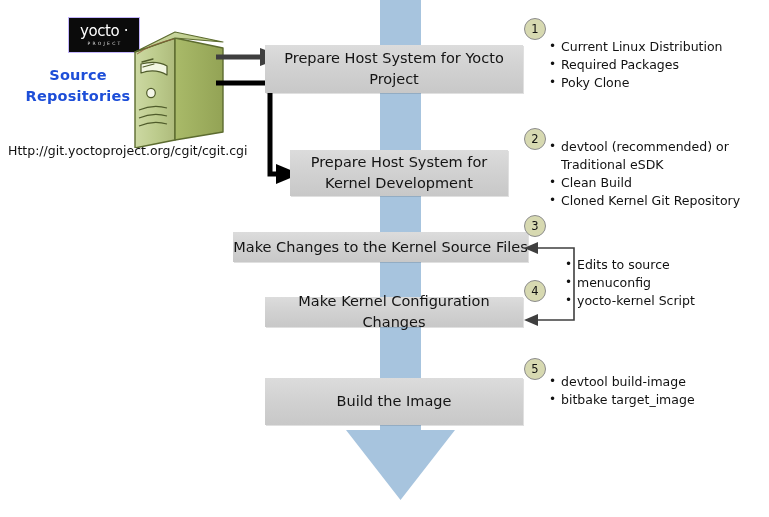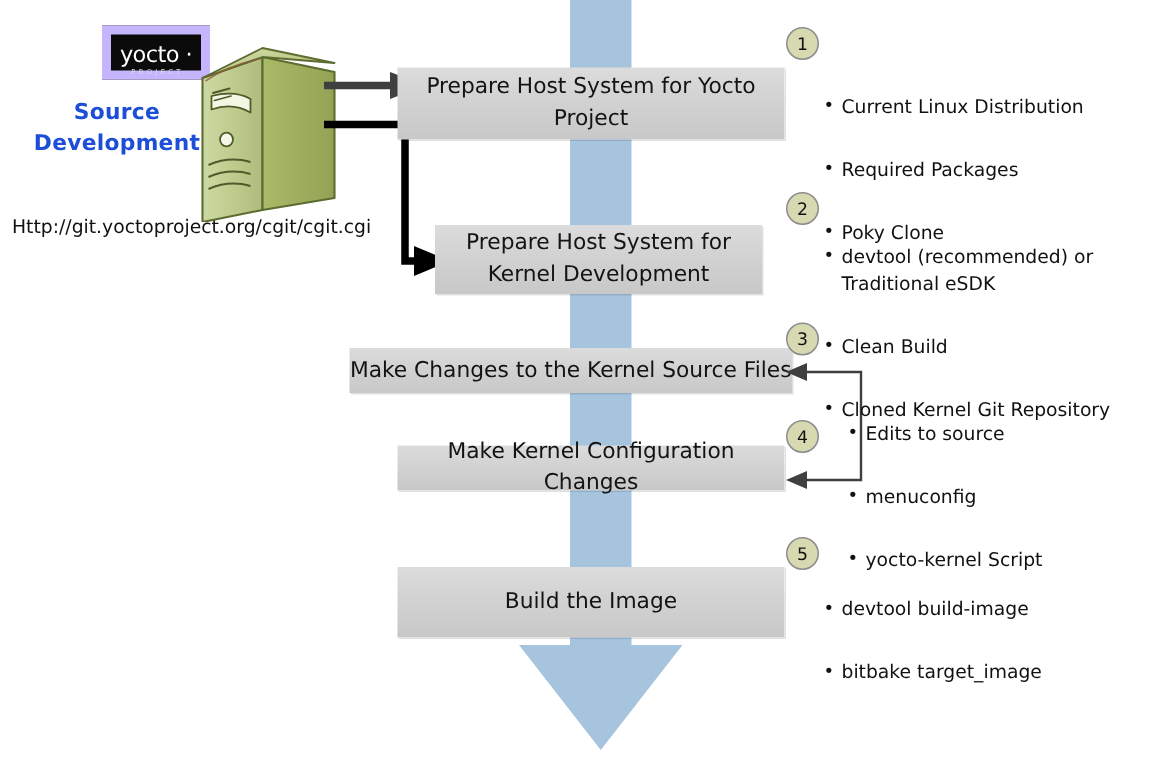--- a/index.html
+++ b/index.html
@@ -27,21 +27,21 @@
   }
 
   
   #yocto-logo {
     position: absolute;
     left: 68px;
     top: 17px;
     width: 72px;
     height: 36px;
     background: #0b0b0b;
-    border: 6px solid #c4b5fd;
+    border: 1px solid #c4b5fd;
     box-sizing: border-box;
     color: #ffffff;
     text-align: center;
   }
   #yocto-logo .wordmark {
     font-family: "DejaVu Sans", "Liberation Sans", sans-serif;
     font-size: 15px;
     line-height: 17px;
     letter-spacing: -0.4px;
     padding-top: 5px;
@@ -135,21 +135,20 @@
     position: absolute;
     font-size: 12.5px;
     line-height: 18px;
     color: #111111;
   }
   .bullets ul { margin: 0; padding: 0; list-style: none; }
   .bullets li {
     position: relative;
     padding-left: 13px;
     white-space: pre-line;
-    margin-top: 24px;
   }
   .bullets li::before {
     content: "\2022";
     position: absolute;
     left: 1px;
     top: -1px;
     font-size: 12px;
     color: #111111;
   }
   #bullets-1 { left: 548px; top: 38px; }
@@ -174,21 +173,21 @@
   <polygon points="42,0 83,0 83,430 117,430 62.5,500 8,430 42,430" fill="#a7c4de"></polygon>
 </svg>
 
 <div id="yocto-logo">
   <div class="wordmark">yocto ·</div>
   <div class="subword">PROJECT</div>
 </div>
 
 <div id="source-repositories-label">
   <div>Source</div>
-  <div>Development</div>
+  <div>Repositories</div>
 </div>
 
 <div id="source-url">Http://git.yoctoproject.org/cgit/cgit.cgi</div>
 
 <svg id="server-icon" viewBox="0 0 96 118" xmlns="http://www.w3.org/2000/svg">
   <defs>
     <linearGradient id="srvFront" x1="0" y1="0" x2="1" y2="0">
       <stop offset="0%" stop-color="#cdd9a3"></stop>
       <stop offset="55%" stop-color="#bccb8c"></stop>
       <stop offset="100%" stop-color="#aebb7c"></stop>

